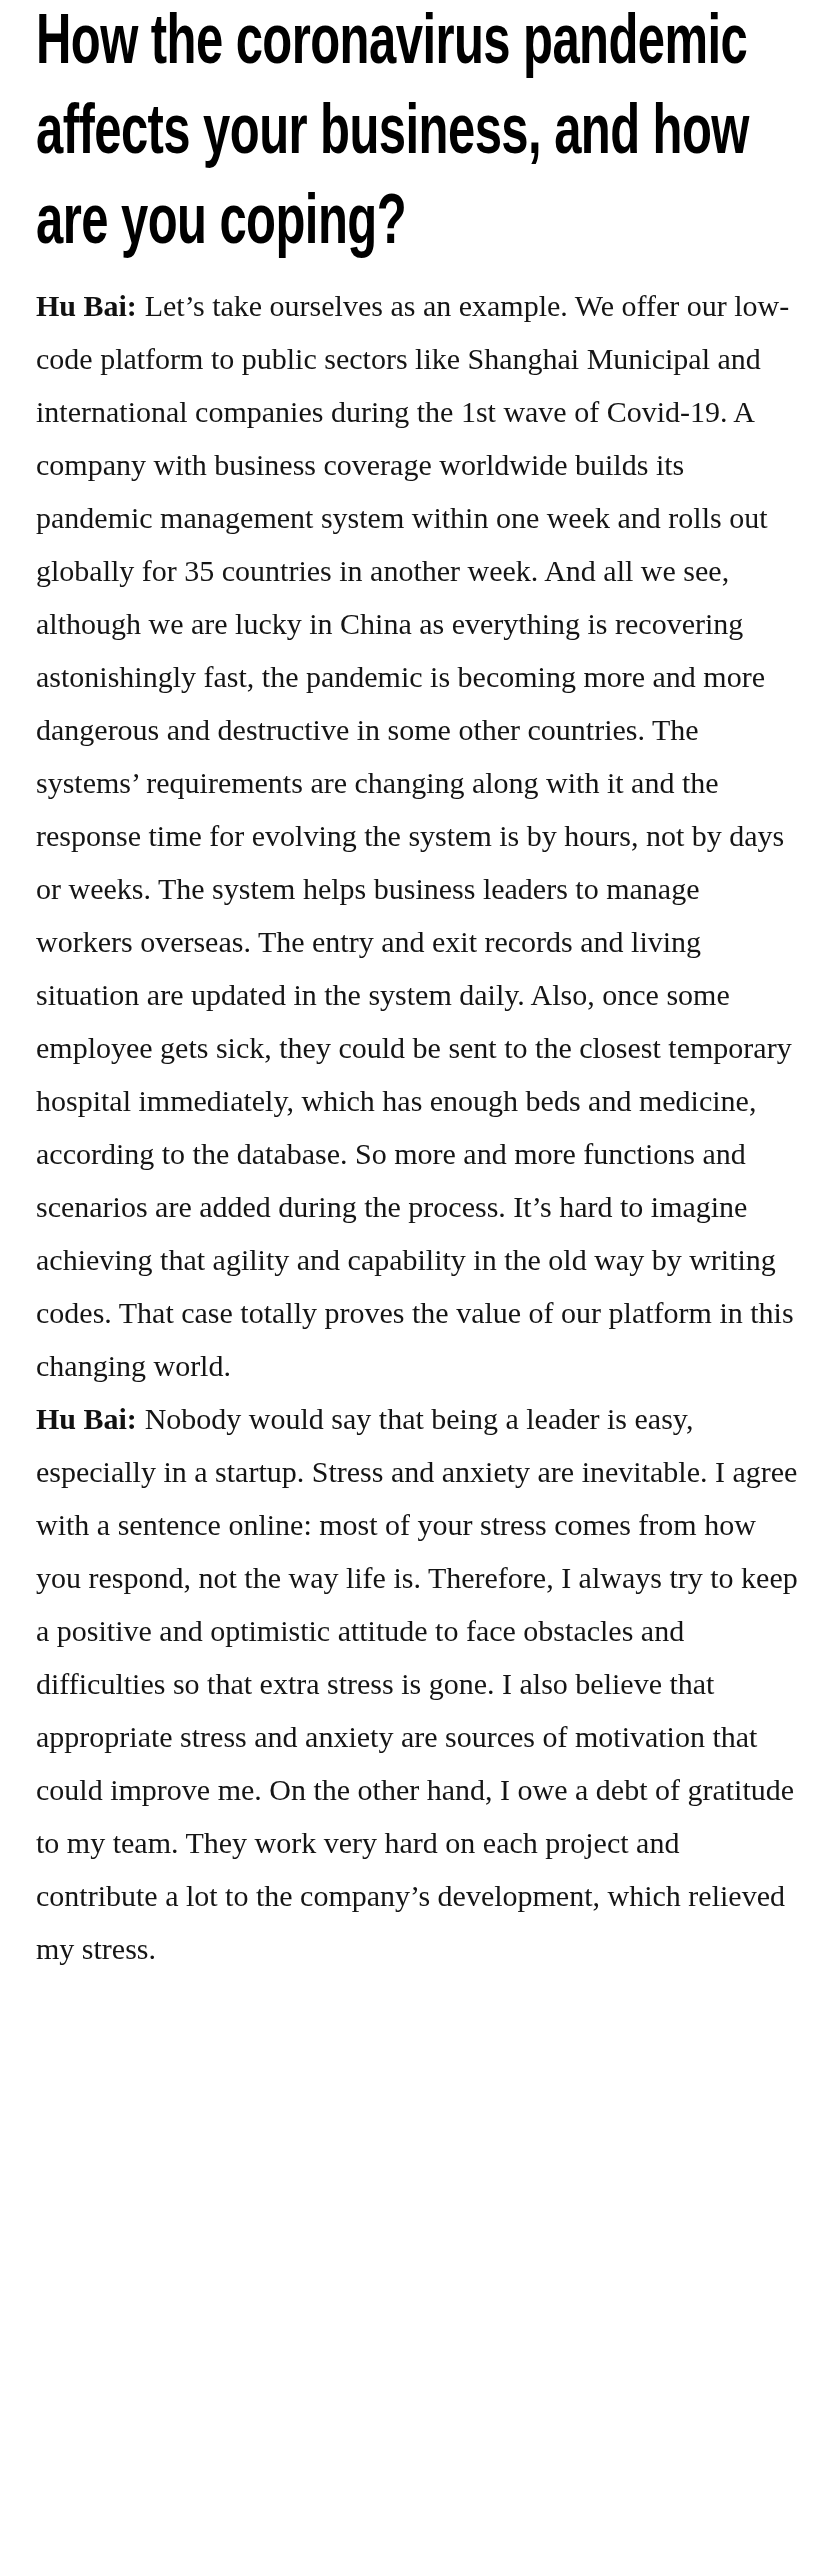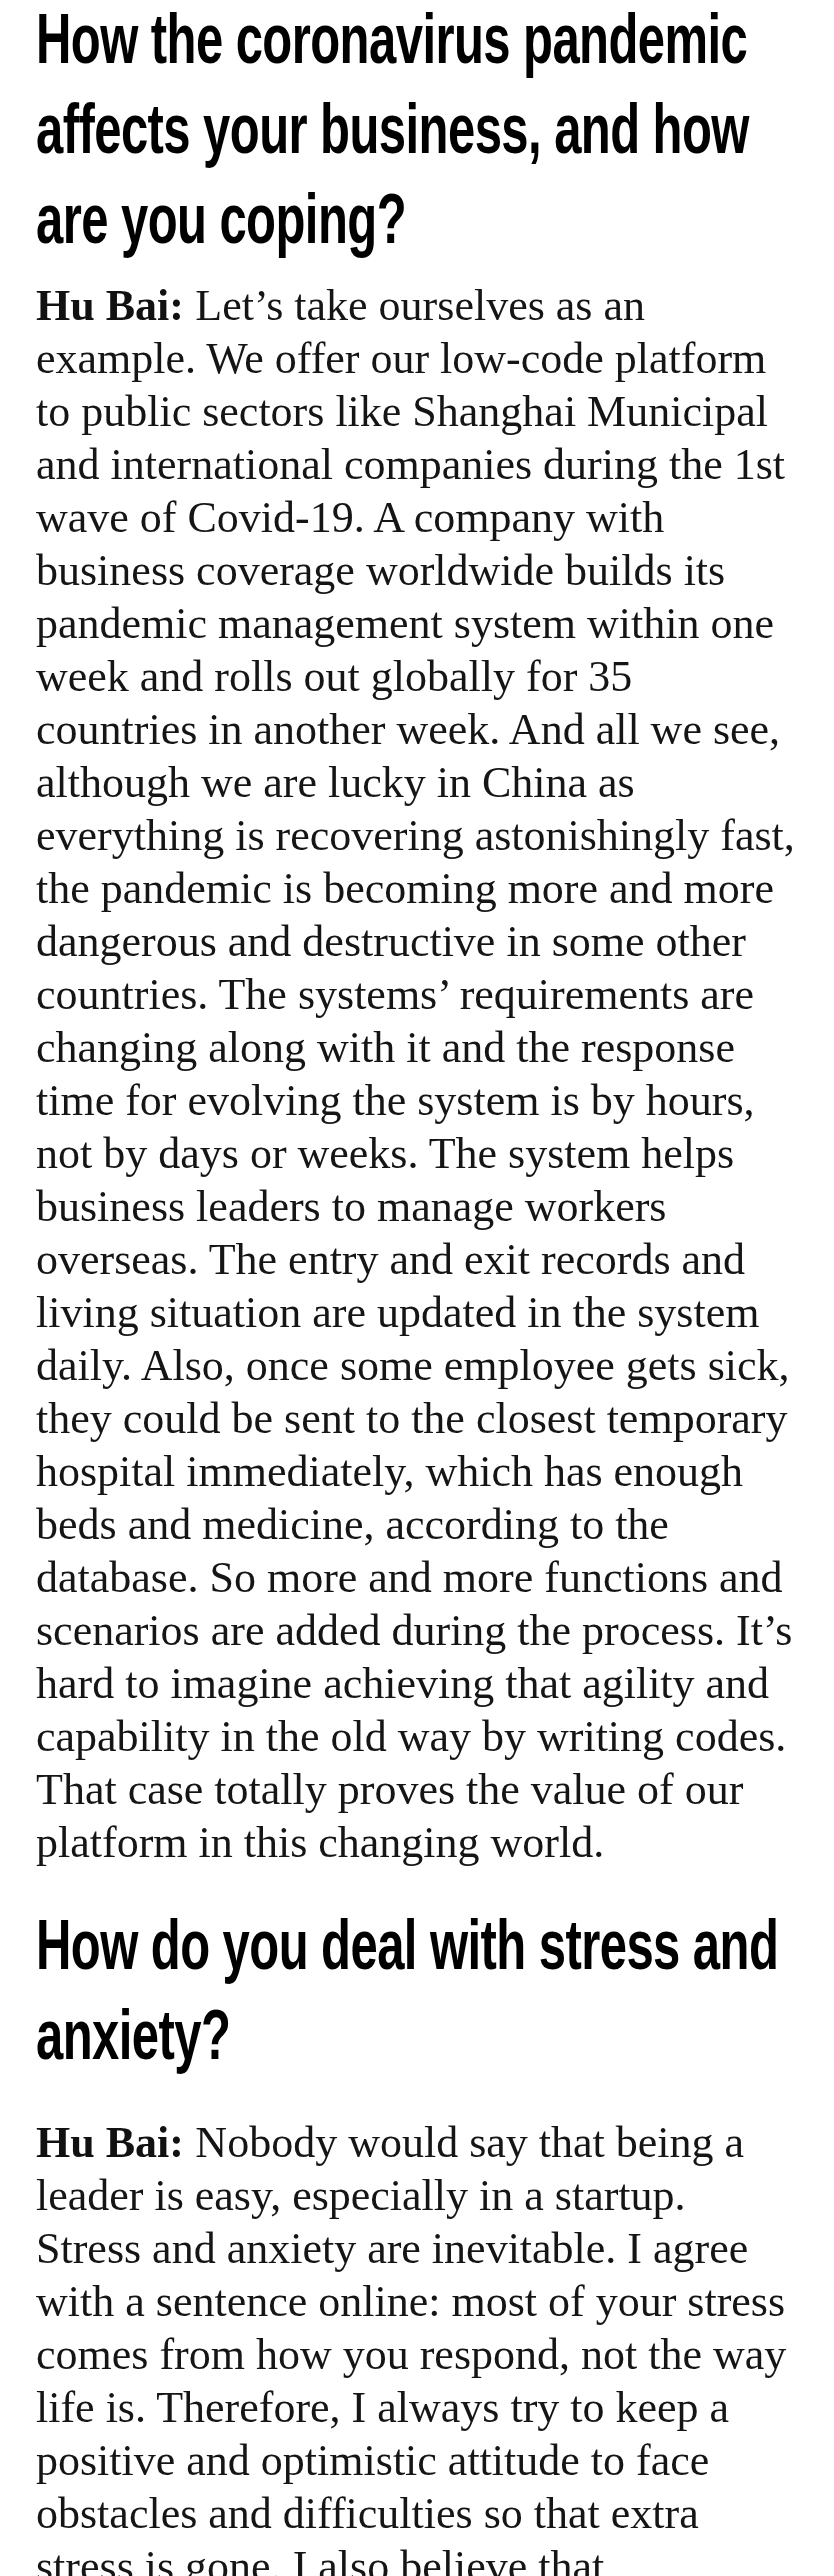--- a/index.html
+++ b/index.html
@@ -37,21 +37,21 @@
     transform-origin: 0 50%;
     letter-spacing: -0.8px;
   }
   #heading-1 { margin-top: -6.2px; margin-bottom: 15.5px; }
   #heading-2 { margin-top: 31px; margin-bottom: 36px; }
   
   .answer {
     margin: 0;
     padding: 0;
     color: #151515;
-    font-size: 44px;
+    font-size: 30px;
     line-height: 53px;
     text-align: left;
   }
   .answer .speaker {
     font-weight: 700;
     color: #111111;
     margin-right: 0.26em;
   }
 </style>
 </head>
@@ -60,21 +60,17 @@
 <div class="page">
 
   <h1 class="q-heading" id="heading-1">
     <span class="hline">How the coronavirus pandemic</span>
     <span class="hline">affects your business, and how</span>
     <span class="hline">are you coping?</span>
   </h1>
 
   <p class="answer" id="answer-1"><strong class="speaker">Hu Bai:</strong><span class="ptext">Let’s take ourselves as an example. We offer our low-code platform to public sectors like Shanghai Municipal and international companies during the 1st wave of Covid-19. A company with business coverage worldwide builds its pandemic management system within one week and rolls out globally for 35 countries in another week. And all we see, although we are lucky in China as everything is recovering astonishingly fast, the pandemic is becoming more and more dangerous and destructive in some other countries. The systems’ requirements are changing along with it and the response time for evolving the system is by hours, not by days or weeks. The system helps business leaders to manage workers overseas. The entry and exit records and living situation are updated in the system daily. Also, once some employee gets sick, they could be sent to the closest temporary hospital immediately, which has enough beds and medicine, according to the database. So more and more functions and scenarios are added during the process. It’s hard to imagine achieving that agility and capability in the old way by writing codes. That case totally proves the value of our platform in this changing world.</span></p>
 
-  <h1 class="q-heading" id="heading-2">
-    <span class="hline">How do you deal with stress and</span>
-    <span class="hline">anxiety?</span>
-  </h1>
 
   <p class="answer" id="answer-2"><strong class="speaker">Hu Bai:</strong><span class="ptext">Nobody would say that being a leader is easy, especially in a startup. Stress and anxiety are inevitable. I agree with a sentence online: most of your stress comes from how you respond, not the way life is. Therefore, I always try to keep a positive and optimistic attitude to face obstacles and difficulties so that extra stress is gone. I also believe that appropriate stress and anxiety are sources of motivation that could improve me. On the other hand, I owe a debt of gratitude to my team. They work very hard on each project and contribute a lot to the company’s development, which relieved my stress.</span></p>
 
 </div>
 
 
 </body></html>

